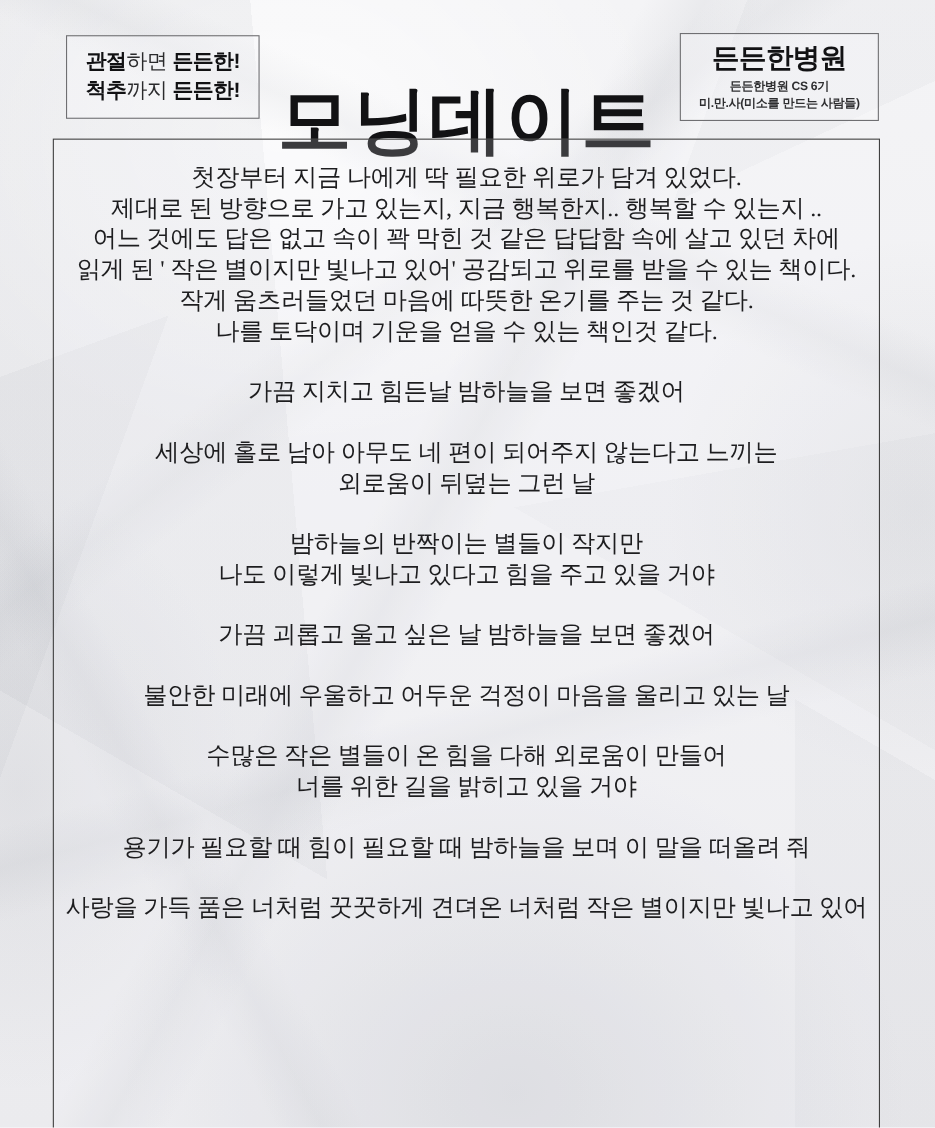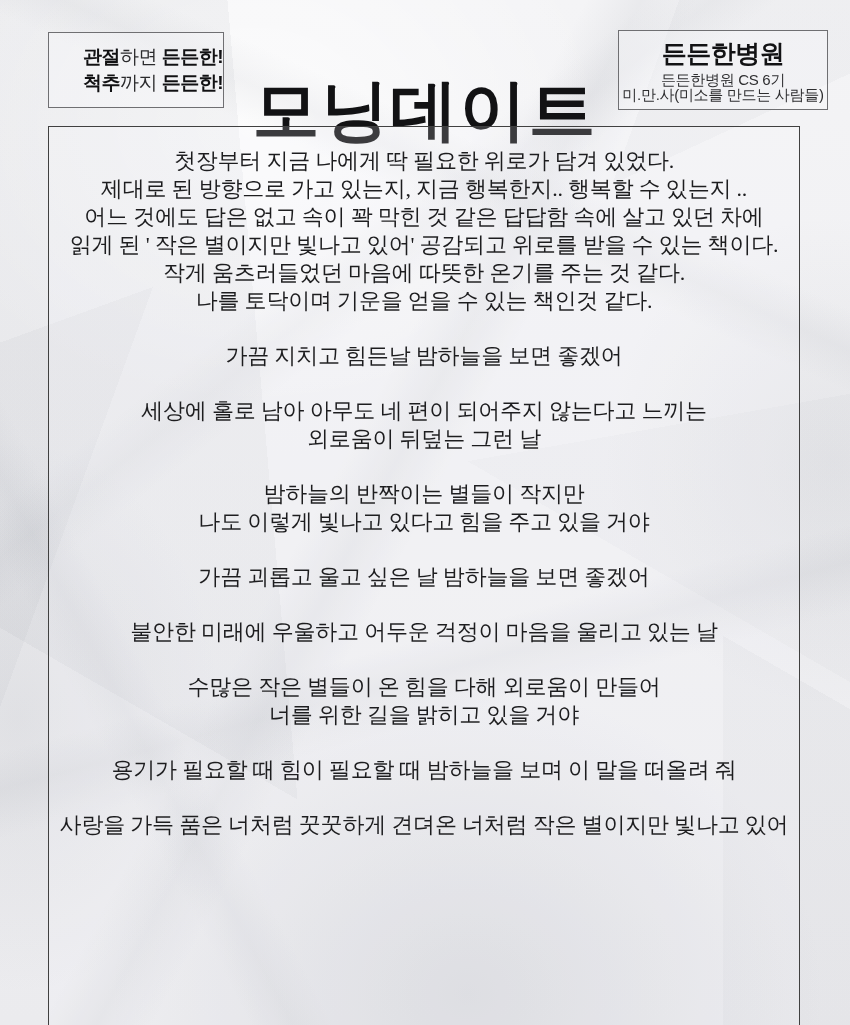--- a/index.html
+++ b/index.html
@@ -38,28 +38,28 @@
       radial-gradient(ellipse 40% 45% at 2% 70%,  rgba(125,130,140,.12), rgba(125,130,140,0) 60%),
       radial-gradient(ellipse 45% 40% at 98% 45%, rgba(125,130,140,.10), rgba(125,130,140,0) 60%),
       linear-gradient(#f4f4f6, #ebebee);
   }
 
   .content-layer { position: absolute; inset: 0; }
 
   
   .slogan-badge {
     position: absolute;
-    left: 48px; top: 32px;
+    left: 60px; top: 32px;
     width: 176px; height: 76px;
     border: 1px solid #6f6f72;
     background: rgba(250,250,251,.35);
     display: flex;
     flex-direction: column;
     justify-content: center;
-    align-items: flex-end;
+    align-items: center;
     text-align: center;
   }
   .slogan-line {
     font-size: 19px;
     line-height: 26px;
     color: #2a2a2c;
     letter-spacing: -0.5px;
     white-space: nowrap;
   }
   .slogan-line b { color: #111113; font-weight: 800; }
@@ -74,40 +74,40 @@
     font-weight: 600;
     color: #121214;
     letter-spacing: 2px;
     line-height: 80px;
     margin-top: 40px;
   }
 
   .hospital-badge {
     position: absolute;
     left: 618px; top: 30px;
-    width: 210px; height: 80px;
+    width: 181px; height: 80px;
     border: 1px solid #6f6f72;
     background: rgba(250,250,251,.35);
     display: flex;
     flex-direction: column;
     justify-content: center;
     align-items: center;
     text-align: center;
   }
   .hospital-name {
     font-size: 25px;
     font-weight: 800;
     letter-spacing: -0.5px;
     color: #121214;
     line-height: 28px;
     margin-bottom: 5px;
   }
   .hospital-sub {
-    font-size: 15px;
-    font-weight: 400;
+    font-size: 11px;
+    font-weight: 700;
     color: #2e2e30;
     line-height: 15px;
     letter-spacing: -0.3px;
     white-space: nowrap;
   }
 
   
   .content-box {
     position: absolute;
     left: 48px; top: 126px;

